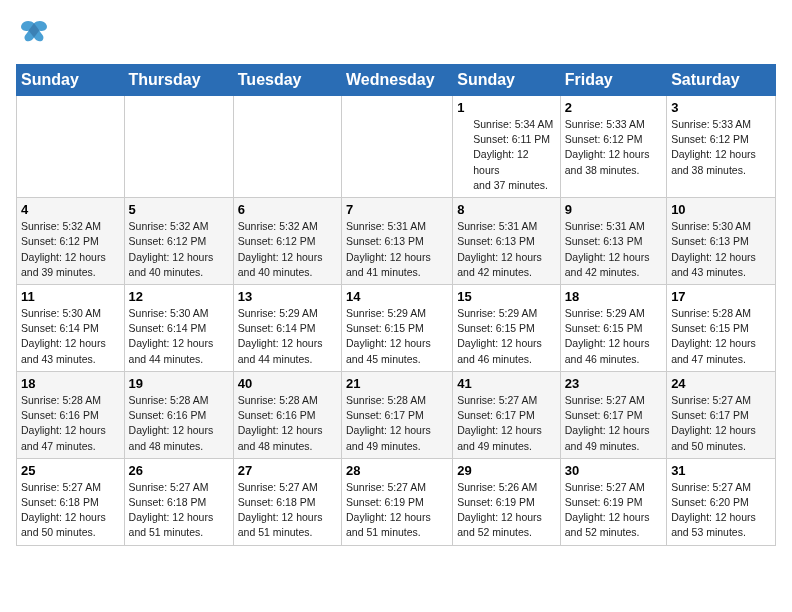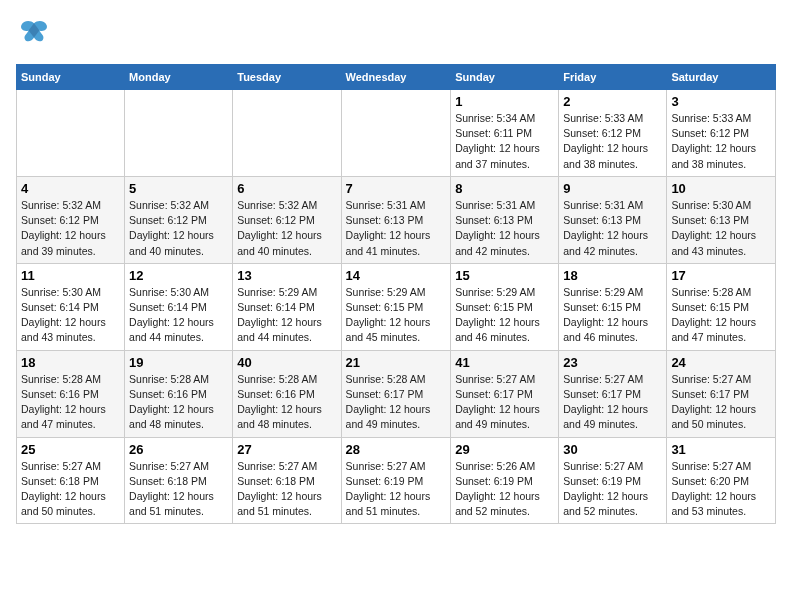--- a/index.html
+++ b/index.html
@@ -32,21 +32,21 @@
       width: 100%;
       border-collapse: collapse;
       font-size: 11px;
     }
     .calendar th {
       background: #2a6db5;
       color: #fff;
       padding: 6px 4px;
       text-align: left;
       border: 1px solid #2a6db5;
-      font-size: 11px;
+      font-size: 16px;
     }
     .calendar td {
       border: 1px solid #ccc;
       vertical-align: top;
       padding: 4px;
       width: 113px;
       min-height: 80px;
       background: #fff;
     }
     .calendar tr:nth-child(even) td {
@@ -110,37 +110,37 @@
   <div class="title-block">
     <div class="month-title"></div>
     <div class="location-title"></div>
   </div>
 </div>
 
 <table class="calendar">
   <thead>
     <tr>
     <th>Sunday</th>
-        <th>Monday</th>
+        <th>Thursday</th>
         <th>Tuesday</th>
         <th>Wednesday</th>
         <th>Sunday</th>
         <th>Friday</th>
         <th>Saturday</th>
       </tr>
   </thead>
   <tbody id="calendar-body">
   <tr>
         <td class="empty-cell"></td>
         <td class="empty-cell"></td>
         <td class="empty-cell"></td>
         <td class="empty-cell"></td>
         <td>
           <span class="day-number">1</span>
-          <div class="day-info" style="white-space: pre-line;">Sunrise: 5:34 AM
+          <div class="day-info" style="white-space: pre-line; margin-left: 16px;">Sunrise: 5:34 AM
 Sunset: 6:11 PM
 Daylight: 12 hours
 and 37 minutes.</div>
         </td>
         <td>
           <span class="day-number">2</span>
           <div class="day-info" style="white-space: pre-line;">Sunrise: 5:33 AM
 Sunset: 6:12 PM
 Daylight: 12 hours
 and 38 minutes.</div>

